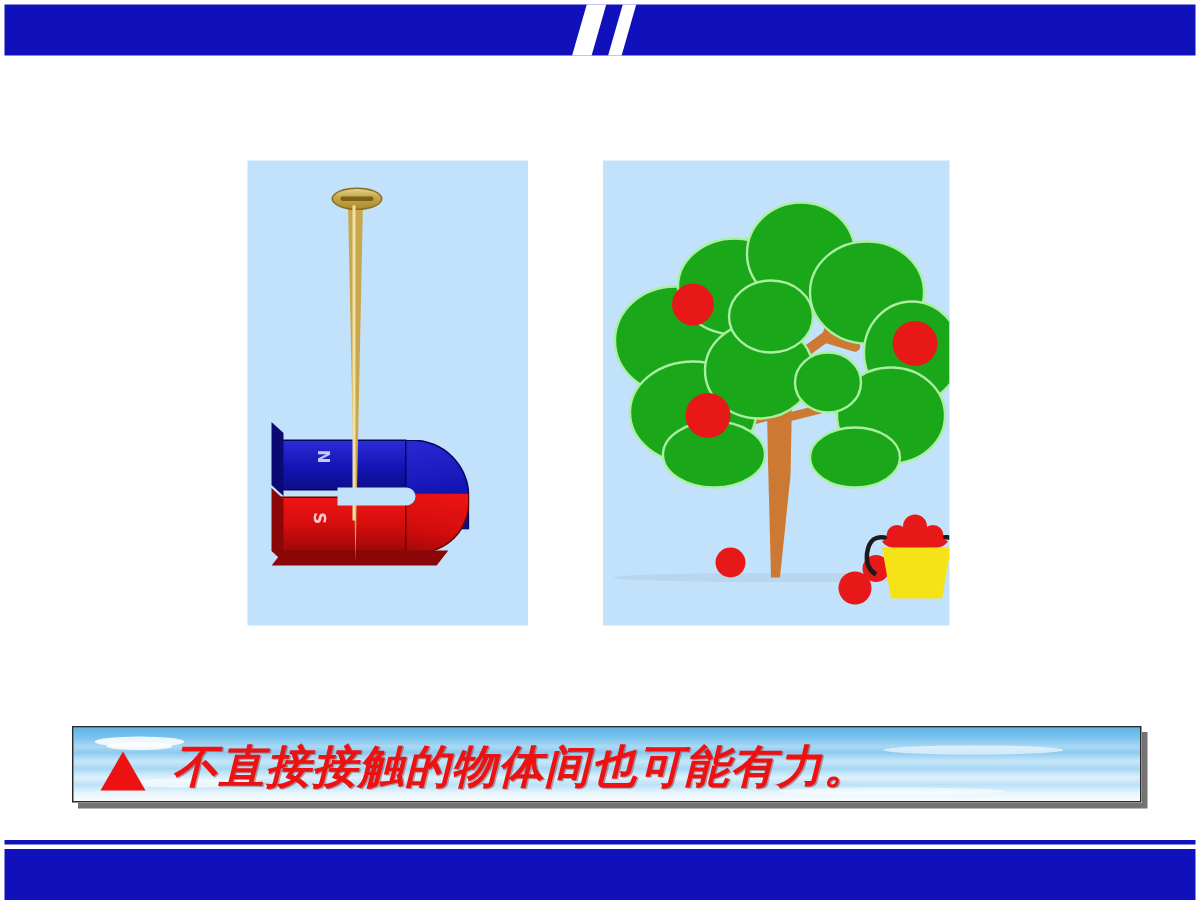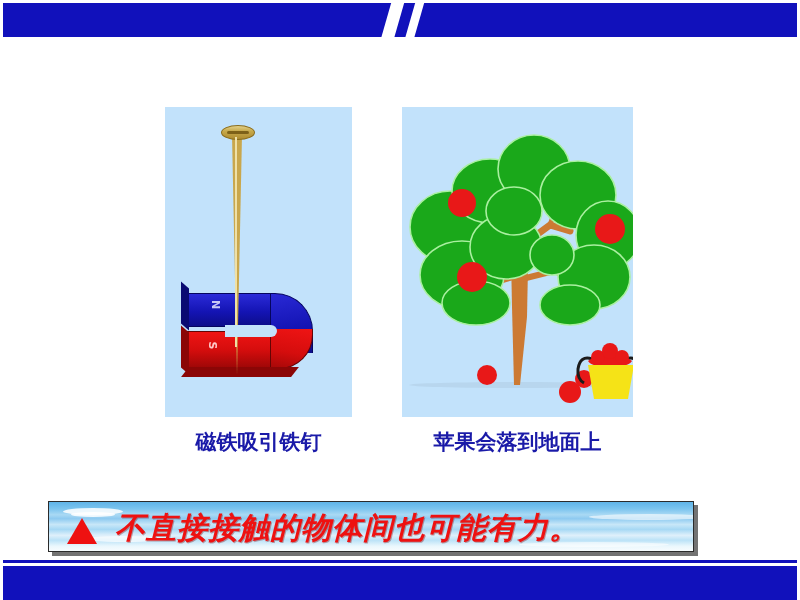--- a/index.html
+++ b/index.html
@@ -223,38 +223,37 @@
     white-space: nowrap;
   }
   .caption-left  { left: 165px; width: 187px; text-align: center; }
   .caption-right { left: 402px; width: 231px; text-align: center; }
 
   
   .conclusion {
     position: absolute;
     left: 48px;
     top: 484px;
-    width: 646px;
+    width: 713px;
     height: 51px;
     border: 1px solid #2b2b2b;
     box-sizing: border-box;
     box-shadow: 4px 4px 0 rgba(90,90,90,0.85);
     background: linear-gradient(180deg,
       #5fb4e8 0%,
       #7cc4ee 14%,
       #a9d9f4 26%,
       #8ecaf0 34%,
       #c8e7f8 46%,
       #a6d8f4 56%,
       #dff0fb 68%,
       #bbe2f7 78%,
       #eaf7fd 90%,
       #f7fcfe 100%);
     overflow: hidden;
-    margin-top: 17px;
   }
   .cloud {
     position: absolute;
     background: rgba(255,255,255,0.85);
     border-radius: 50%;
   }
   .cloud-1 { left: 14px; top: 6px;  width: 60px; height: 7px; }
   .cloud-2 { left: 22px; top: 10px; width: 44px; height: 5px; }
   .cloud-3 { left: 30px; top: 34px; width: 90px; height: 6px; background: rgba(255,255,255,0.7); }
   .cloud-4 { left: 540px; top: 12px; width: 120px; height: 6px; background: rgba(255,255,255,0.6);}
@@ -380,22 +379,20 @@
         <path d="M224 252 q12 -4 14 10 q1 10 -6 14" fill="none" stroke="#1b1b1b" stroke-width="3"></path>
         <path d="M186 254 q22 -16 44 0 q-4 6 -22 6 q-18 0 -22 -6 Z" fill="#e81818"></path>
         <circle cx="196" cy="250" r="7" fill="#e81818"></circle>
         <circle cx="208" cy="244" r="8" fill="#e81818"></circle>
         <circle cx="220" cy="250" r="7" fill="#e81818"></circle>
         <path d="M186 258 L192 292 L226 292 L232 258 Z" fill="#f5e317"></path>
       </g>
     </svg>
   </div>
 
-  <div class="caption caption-left">磁铁吸引铁钉</div>
-  <div class="caption caption-right">苹果会落到地面上</div>
 
   <div class="conclusion">
     <div class="cloud cloud-1"></div>
     <div class="cloud cloud-2"></div>
     <div class="cloud cloud-3"></div>
     <div class="cloud cloud-4"></div>
     <div class="cloud cloud-5"></div>
     <div class="tri-bullet"></div>
     <div class="conclusion-text">不直接接触的物体间也可能有力。</div>
   </div>

